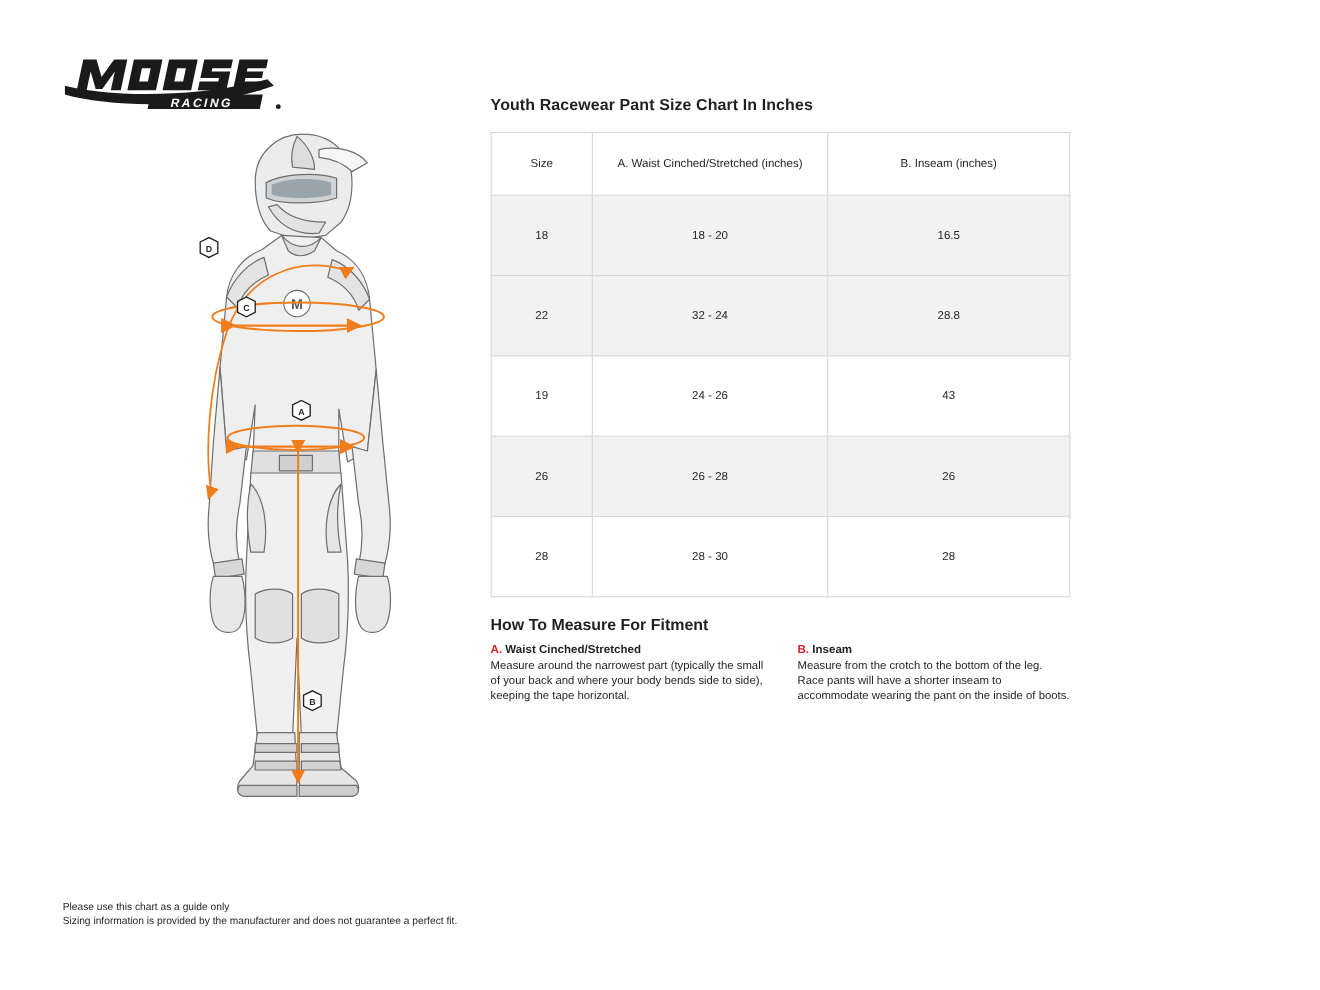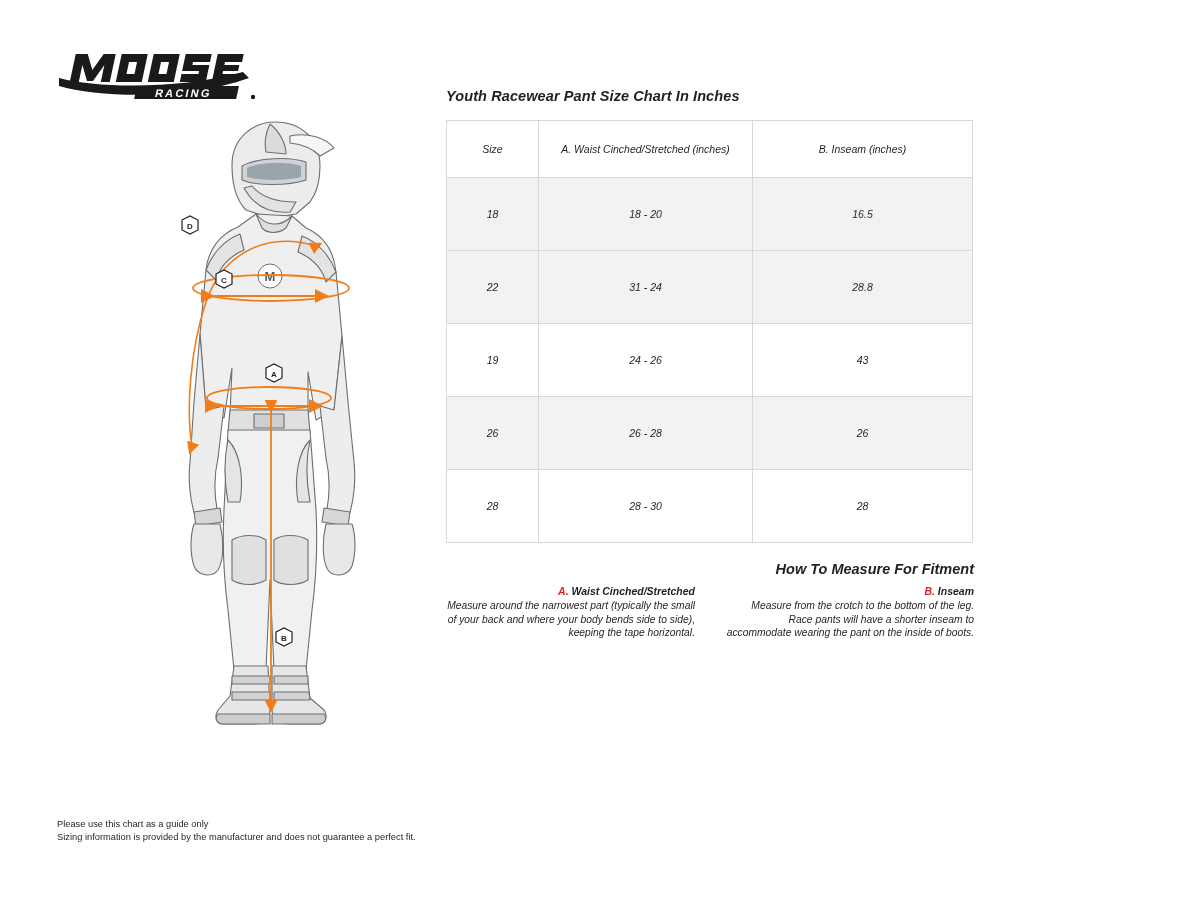--- a/index.html
+++ b/index.html
@@ -35,21 +35,20 @@
     height: 620px;
   }
   .figure-wrap svg { display: block; }
 
   
   .right-col {
     position: absolute;
     left: 446px;
     top: 88px;
     width: 528px;
-    font-style: italic;
   }
   .chart-title {
     font-size: 14.5px;
     font-weight: bold;
     color: #231f20;
     margin: 0 0 16px 0;
     letter-spacing: 0.1px;
   }
 
   table.size-chart {
@@ -70,21 +69,20 @@
   }
   table.size-chart th { height: 48px; }
   table.size-chart col.c1 { width: 92px; }
   table.size-chart col.c2 { width: 214px; }
   table.size-chart col.c3 { width: 220px; }
   tr.shaded td { background: #f2f2f2; }
 
   
   .howto {
     margin-top: 18px;
-    text-align: right;
   }
   .howto-title {
     font-size: 14.5px;
     font-weight: bold;
     margin: 0 0 8px 0;
   }
   .howto-cols {
     display: flex;
     gap: 30px;
   }
@@ -287,21 +285,21 @@
       </tr>
     </thead>
     <tbody>
       <tr class="shaded">
         <td>18</td>
         <td>18 - 20</td>
         <td>16.5</td>
       </tr>
       <tr class="shaded">
         <td>22</td>
-        <td>31 - 24</td>
+        <td>32 - 24</td>
         <td>28.8</td>
       </tr>
       <tr>
         <td>19</td>
         <td>24 - 26</td>
         <td>43</td>
       </tr>
       <tr class="shaded">
         <td>26</td>
         <td>26 - 28</td>

